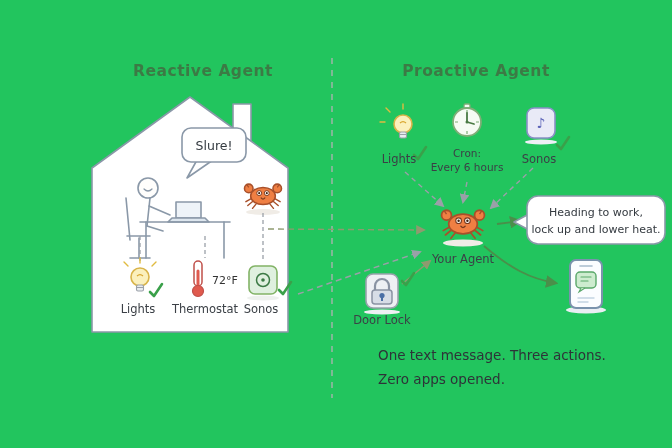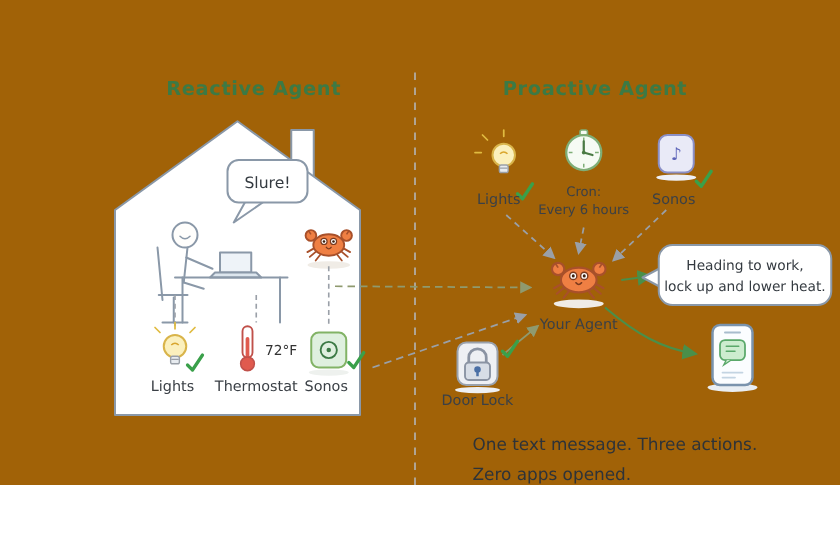--- a/index.html
+++ b/index.html
@@ -1,16 +1,16 @@
 <!DOCTYPE html>
 <html><head>
 <meta charset="utf-8">
 <style>
   html,body{margin:0;padding:0;background:#ffffff;}
-  .stage{position:relative;width:672px;height:388px;background:#a16207;overflow:hidden;
+  .stage{position:relative;width:672px;height:448px;background:#22c55e;overflow:hidden;
          font-family:"DejaVu Sans",sans-serif;}
   svg{display:block}
   .t-title{font:600 15.5px "DejaVu Sans",sans-serif;fill:#3c7a45;letter-spacing:.5px;text-anchor:middle}
   .t-lbl{font:11.5px "DejaVu Sans",sans-serif;fill:#3b4046;text-anchor:middle}
   .t-small{font:10.5px "DejaVu Sans",sans-serif;fill:#3b4046;text-anchor:middle}
   .t-bub{font:12.5px "DejaVu Sans",sans-serif;fill:#343a40;text-anchor:middle}
   .t-bub2{font:11px "DejaVu Sans",sans-serif;fill:#343a40;text-anchor:middle}
   .t-foot{font:13.5px "DejaVu Sans",sans-serif;fill:#2e3338;text-anchor:start}
   .t-temp{font:11px "DejaVu Sans",sans-serif;fill:#333;text-anchor:start}
   .t-note{font:700 14px "DejaVu Sans",sans-serif;fill:#5c63b8;text-anchor:middle}

